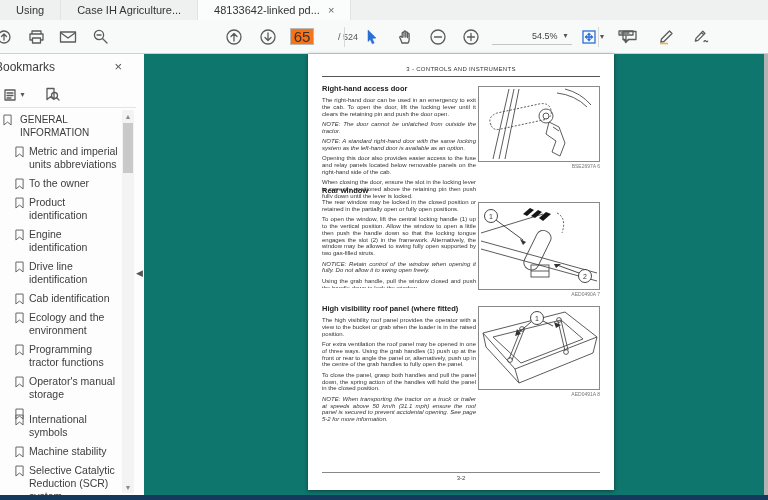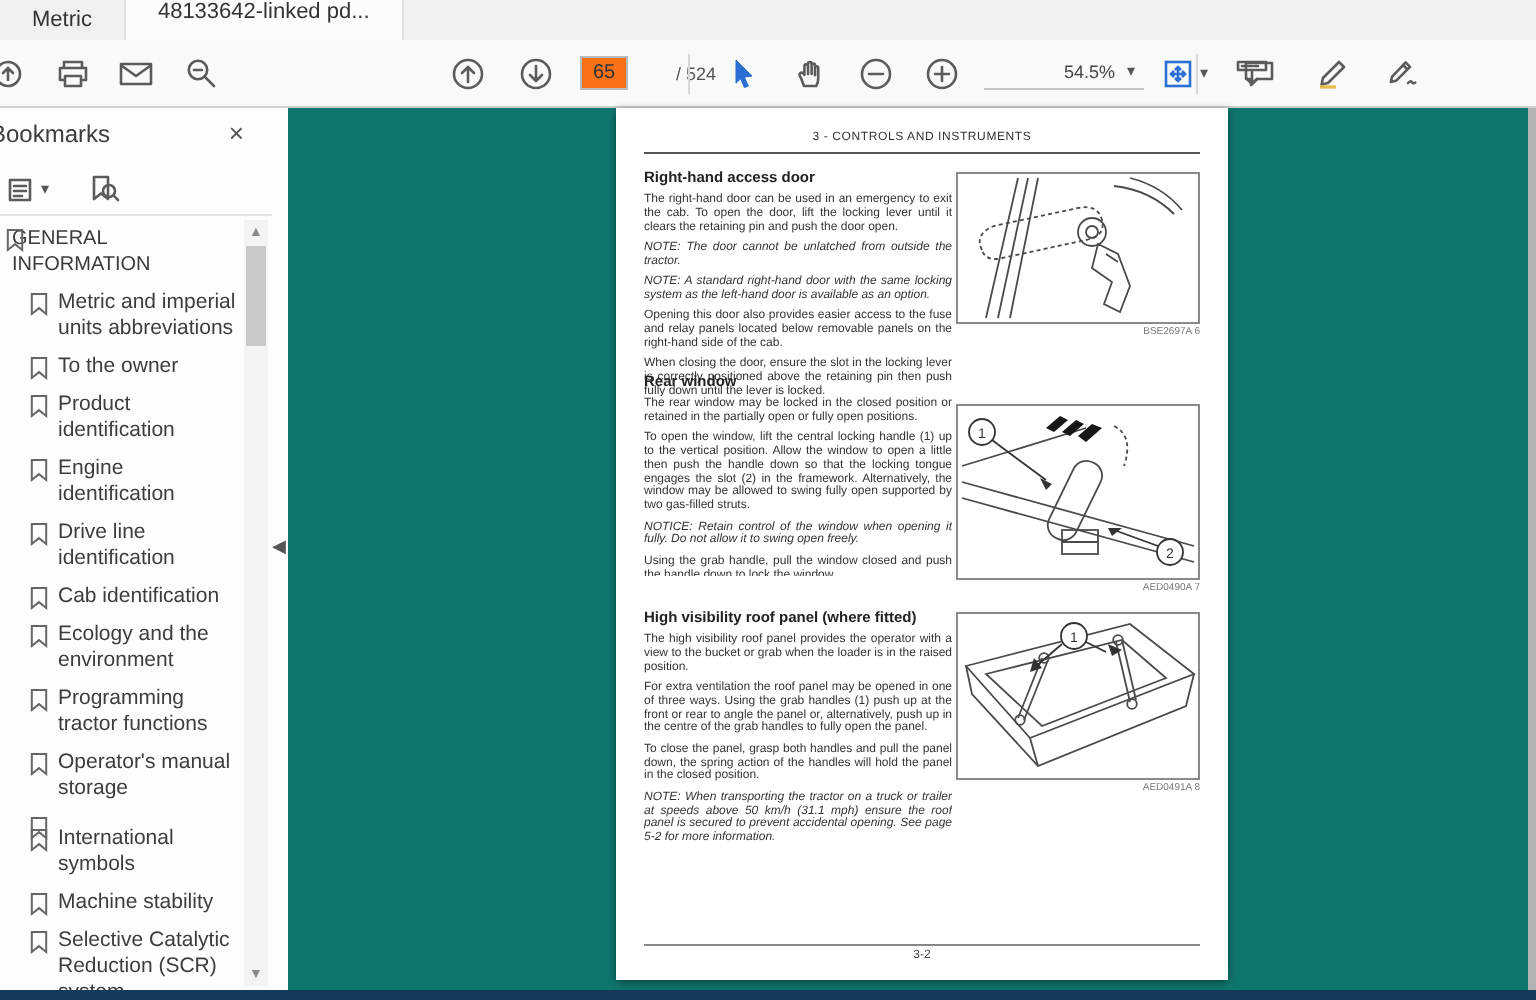--- a/index.html
+++ b/index.html
@@ -5,53 +5,53 @@
   * { margin:0; padding:0; box-sizing:border-box; }
   html,body { width:768px; height:500px; overflow:hidden;
     font-family:"Liberation Sans", sans-serif; background:#e9eaea; }
   .app { position:relative; width:768px; height:500px; background:#fff; }
 
   
   .tabbar { position:absolute; top:0; left:0; width:768px; height:20px;
     background:#eff1f1; display:flex; align-items:stretch; }
   .tab { display:flex; align-items:center; gap:8px; padding:0 16px;
     font-size:11px; color:#333; border-right:1px solid #e2e4e4; cursor:default; }
-  .tab.active { background:#fbfcfc;flex-direction:column; }
+  .tab.active { background:#fbfcfc; }
   .tab-close { color:#666; font-size:11px; }
 
   
   .toolbar { position:absolute; top:20px; left:0; width:768px; height:34px;
     background:#f8f9f9; border-bottom:1px solid #cfd1d1; }
   .tb-group { position:absolute; top:0; height:33px; display:flex; align-items:center; }
   .tb-btn { display:flex; align-items:center; justify-content:center; height:26px; min-width:24px; }
   .tb-btn svg { display:block; }
   .tb-divider { width:1px; height:20px; background:#d7d9d9; margin:0 6px; }
   .page-box { width:24px; height:17px; border:1px solid #b9bbbb; background:#f97316;
-    font-size:10px; text-align:center; color:#333; }
+    font-size:15px; text-align:center; color:#333; }
   .page-total { font-size:9px; color:#555; margin-left:14px; }
   .zoom-field { display:flex; align-items:center; gap:6px; border-bottom:1px solid #c4c6c6;
     padding:2px 4px 3px 4px; }
   .zoom-val { font-size:9px; color:#444;margin-left:36px; }
   .caret { font-size:8px; color:#555; line-height:1; }
 
   
   .body { position:absolute; top:54px; left:0; width:768px; height:441px; }
 
   
   .sidebar { position:absolute; left:0; top:0; width:136px; height:441px;
     background:#fdfdfd; overflow:hidden; }
   .panel-header { position:absolute; top:2px; left:0; width:136px; height:24px; }
   .panel-title { position:absolute; left:-5px; top:4px; font-size:12px; color:#3c3c3c; }
   .panel-close { position:absolute; right:14px; top:3px; font-size:13px; color:#555; }
   .panel-tools { position:absolute; top:28px; left:0; width:136px; height:26px;
     border-bottom:1px solid #e3e3e3; display:flex; align-items:center; gap:14px; padding-left:2px; }
   .bm-list { position:absolute; top:56px; left:0; width:122px; height:385px; overflow:hidden; }
   .bm-item { position:relative; padding:3px 2px 3px 29px; font-size:10.5px;
     line-height:13px; color:#3d3d3d; }
-  .bm-item.lvl1 { padding-left:6px; font-size:10px; color:#3a3a3a; }
+  .bm-item.lvl1 { padding-left:20px; font-size:10px; color:#3a3a3a; }
   .bm-item .bm-ico { position:absolute; left:15px; top:4px; }
   .bm-item.lvl1 .bm-ico { left:3px; }
   
   .bm-scroll { position:absolute; top:56px; right:2px; width:12px; height:383px;
     background:#f3f3f3; }
   .bm-scroll .arr { position:absolute; left:0; width:12px; height:12px; display:flex;
     align-items:center; justify-content:center; color:#8a8a8a; font-size:7px; }
   .bm-scroll .arr.up { top:0; }
   .bm-scroll .arr.down { bottom:0; }
   .bm-thumb { position:absolute; left:1px; top:13px; width:10px; height:50px; background:#c9c9c9; }
@@ -96,21 +96,24 @@
   .ic { stroke:#5b5b5b; fill:none; stroke-width:1.3; stroke-linecap:round; stroke-linejoin:round; }
   .ic-blue { stroke:#2a6fd4; fill:none; stroke-width:1.3; }
 </style>
 </head>
 <body>
 
 <div class="app">
 
   <div class="tabbar">
       <div class="tab">
-        <span>Metric</span>
+        <span>Using</span>
+      </div>
+      <div class="tab">
+        <span>Case IH Agriculture...</span>
       </div>
       <div class="tab active">
         <span>48133642-linked pd...</span>
         <span class="tab-close">×</span>
       </div>
     </div>
 
   <div class="toolbar">
     <div class="tb-group" style="left:-8px; gap:8px;">
       <span class="tb-btn">

